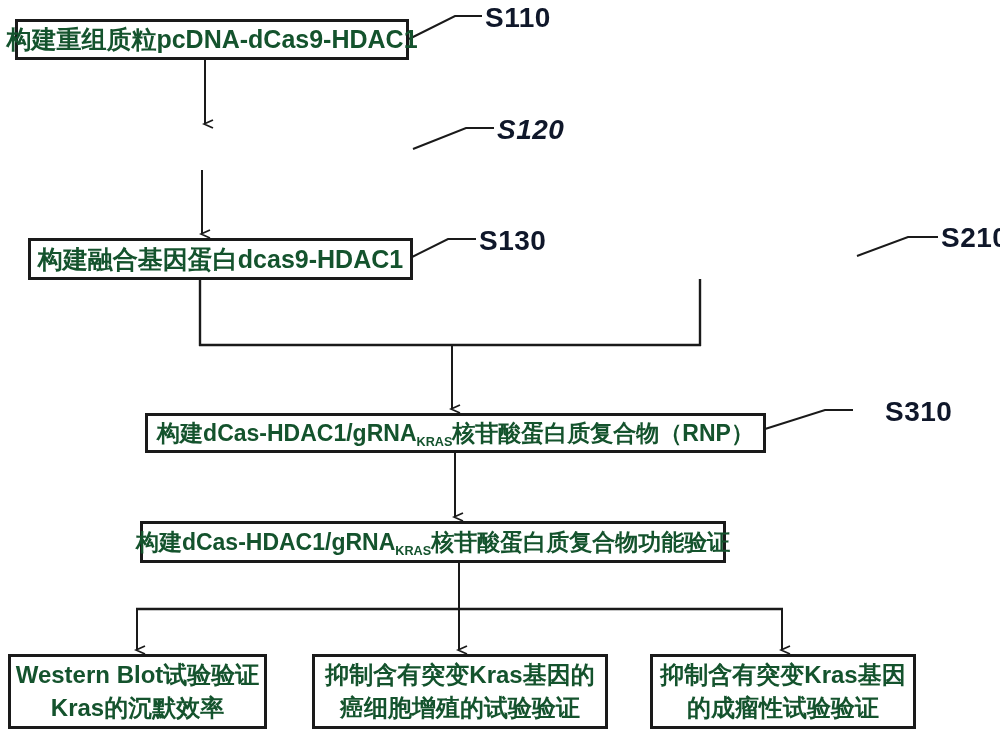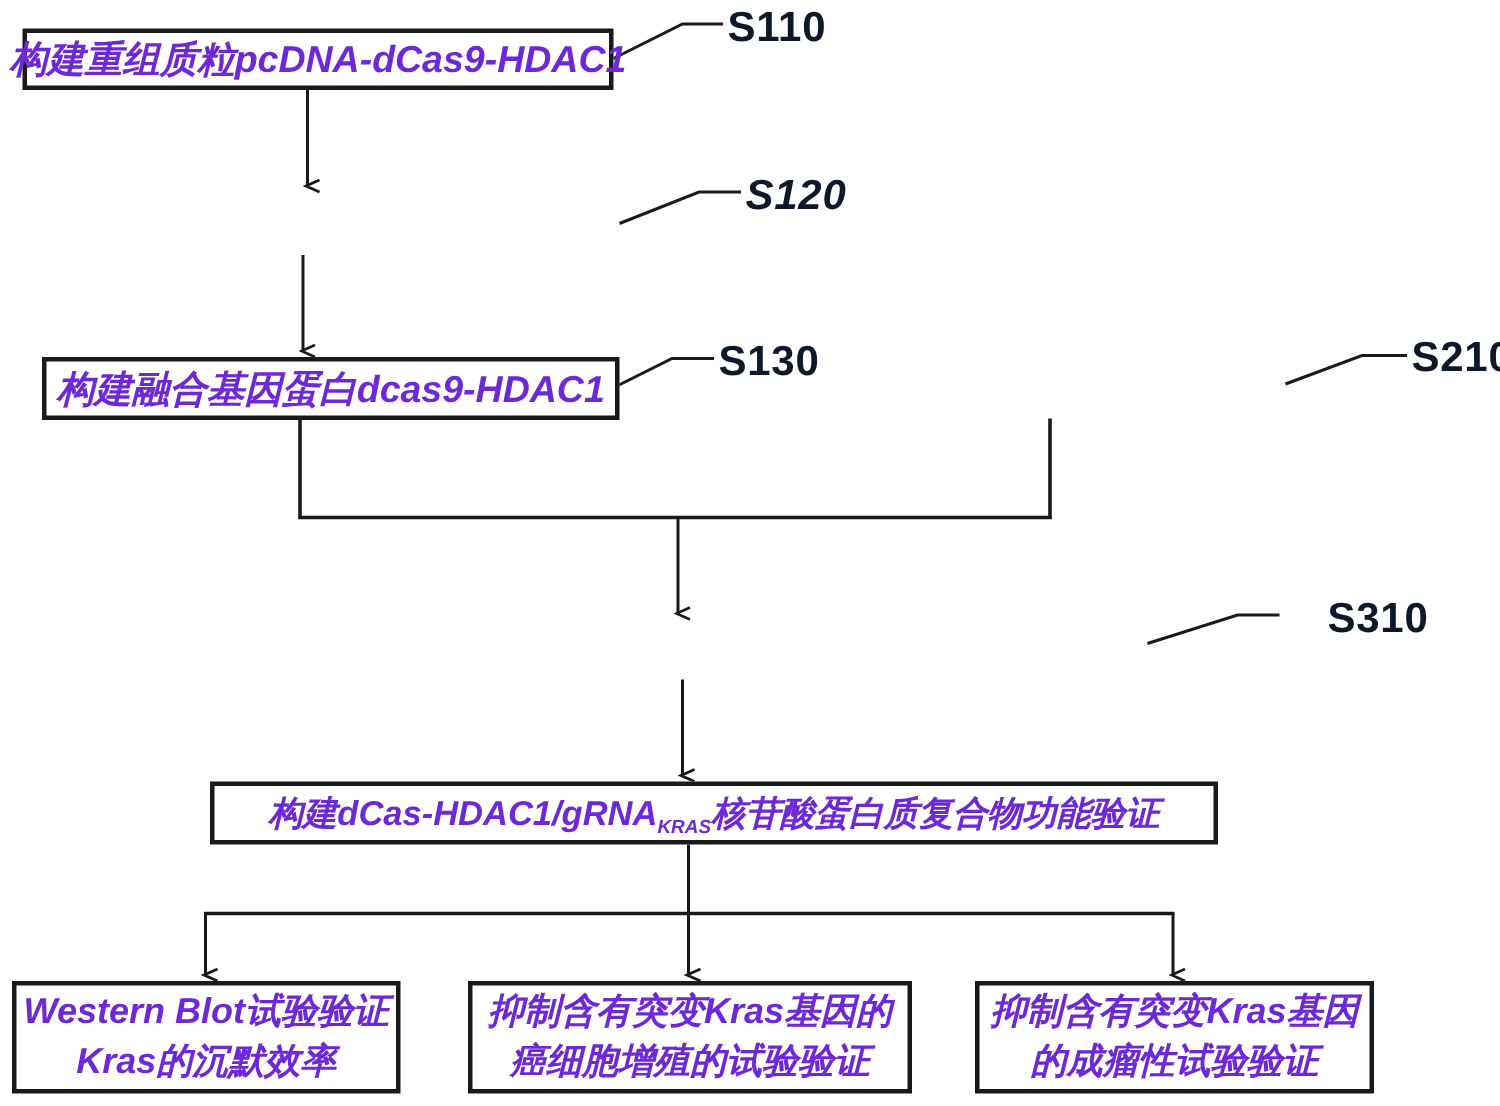--- a/index.html
+++ b/index.html
@@ -25,23 +25,22 @@
     position: absolute;
     box-sizing: border-box;
     border: 3px solid #1a1a1a;
     background: #ffffff;
     display: flex;
     flex-direction: column;
     align-items: center;
     justify-content: center;
     text-align: center;
     font-weight: 700;
-    color: #6d28d9;
+    color: #14532d;
     white-space: nowrap;
-    font-style: italic;
   }
   .box-lg  { font-size: 25px; }
   .box-md  { font-size: 23px; }
   .box-sm  { font-size: 24px; line-height: 1.35; }
   .subscript {
     font-size: 0.55em;
     vertical-align: baseline;
     position: relative;
     top: 0.45em;
     letter-spacing: 0;
@@ -99,22 +98,27 @@
   <div class="flow-box box-lg" style="left:15px; top:19px; width:394px; height:41px;">
     <span>构建重组质粒pcDNA-dCas9-HDAC1</span>
   </div>
 
 
   <div class="flow-box box-lg" style="left:28px; top:238px; width:385px; height:42px;justify-content:center;">
     <span>构建融合基因蛋白dcas9-HDAC1</span>
   </div>
 
 
+  <div class="flow-box box-md" style="left:145px; top:413px; width:621px; height:40px;">
+    <span>
+      <span>构建dCas-HDAC1/gRNA</span><span class="subscript">KRAS</span><span>核苷酸蛋白质复合物（RNP）</span>
+    </span>
+  </div>
 
-  <div class="flow-box box-md" style="left:140px; top:521px; width:672px; height:42px;">
+  <div class="flow-box box-md" style="left:140px; top:521px; width:586px; height:42px;">
     <span>
       <span>构建dCas-HDAC1/gRNA</span><span class="subscript">KRAS</span><span>核苷酸蛋白质复合物功能验证</span>
     </span>
   </div>
 
   <div class="flow-box box-sm" style="left:312px; top:654px; width:296px; height:75px;">
     <div>抑制含有突变Kras基因的</div>
     <div>癌细胞增殖的试验验证</div>
   </div>
 

